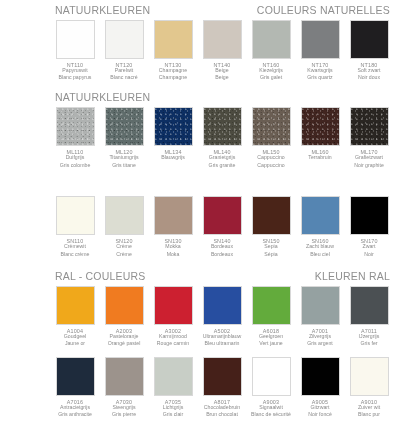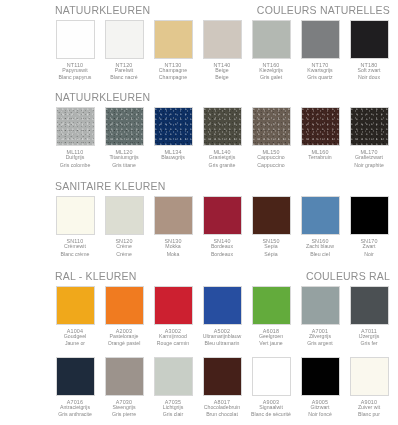--- a/index.html
+++ b/index.html
@@ -233,21 +233,20 @@
           <span class="code">ML170</span>
           <span class="nl">Grafietzwart</span>
           <span class="fr">Noir graphite</span>
         </div>
       </div>
     </div>
   </div>
 
   <div class="section sec-sanit">
     <div class="section-head">
-      <span class="head-nl">SANITAIRE KLEUREN</span>
     </div>
     <div class="row">
       <div class="cell">
         <div class="chip" style="background-color: rgb(250, 249, 236);"></div>
         <div class="labels">
           <span class="code">SN110</span>
           <span class="nl">Crèmewit</span>
           <span class="fr">Blanc crème</span>
         </div>
       </div>
@@ -297,22 +296,22 @@
           <span class="code">SN170</span>
           <span class="nl">Zwart</span>
           <span class="fr">Noir</span>
         </div>
       </div>
     </div>
   </div>
 
   <div class="section sec-ral">
     <div class="section-head">
-      <span class="head-nl">RAL - KLEUREN</span>
-      <span class="head-fr">COULEURS RAL</span>
+      <span class="head-nl">RAL - COULEURS</span>
+      <span class="head-fr">KLEUREN RAL</span>
     </div>
     <div class="row">
       <div class="cell">
         <div class="chip" style="background-color: rgb(240, 168, 27);"></div>
         <div class="labels">
           <span class="code">A1004</span>
           <span class="nl">Goudgeel</span>
           <span class="fr">Jaune or</span>
         </div>
       </div>

